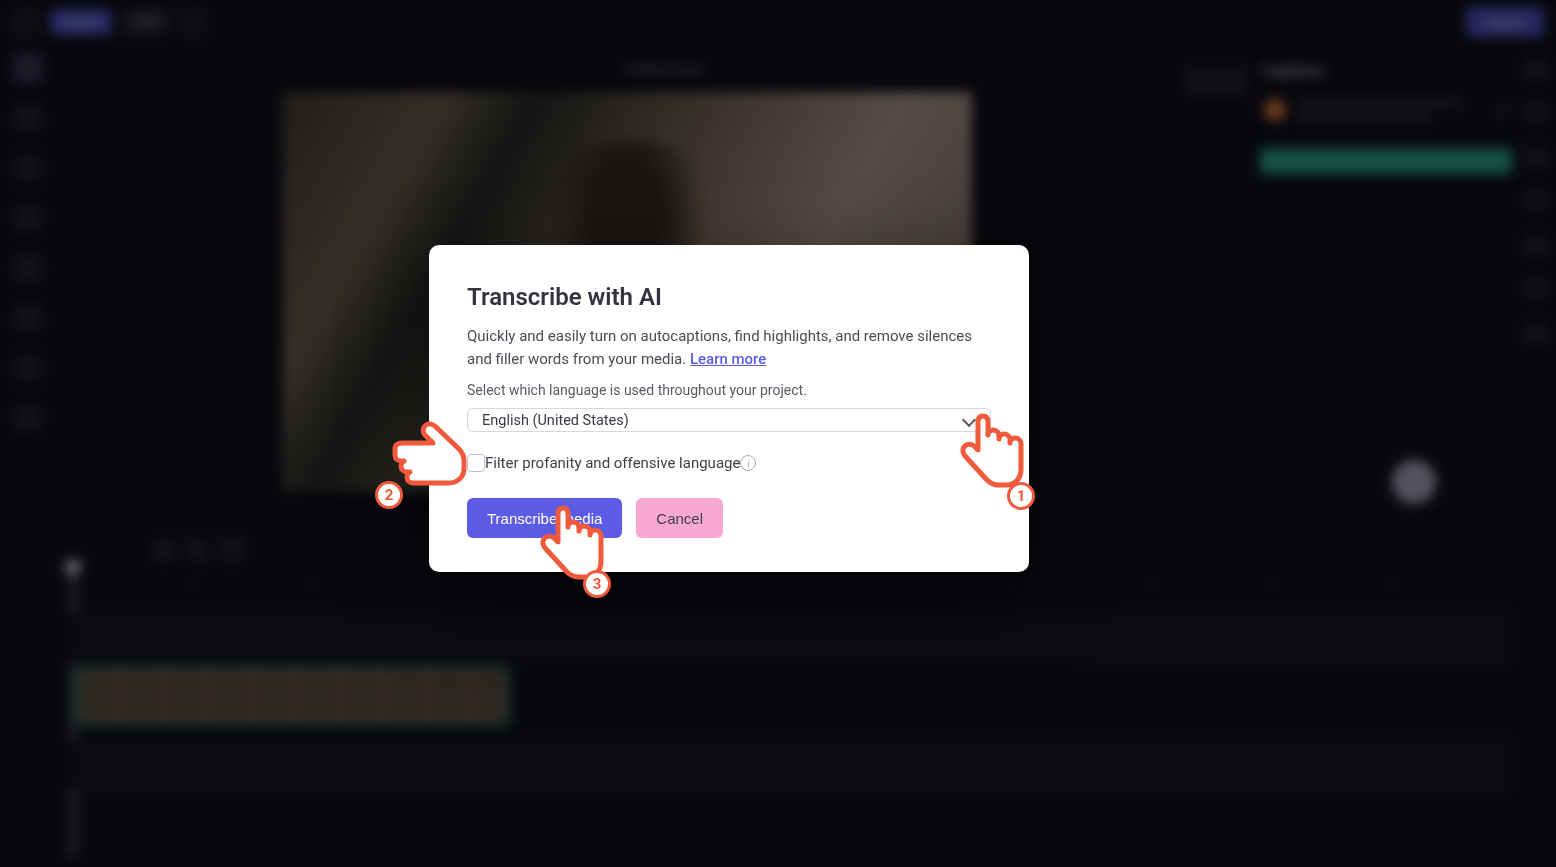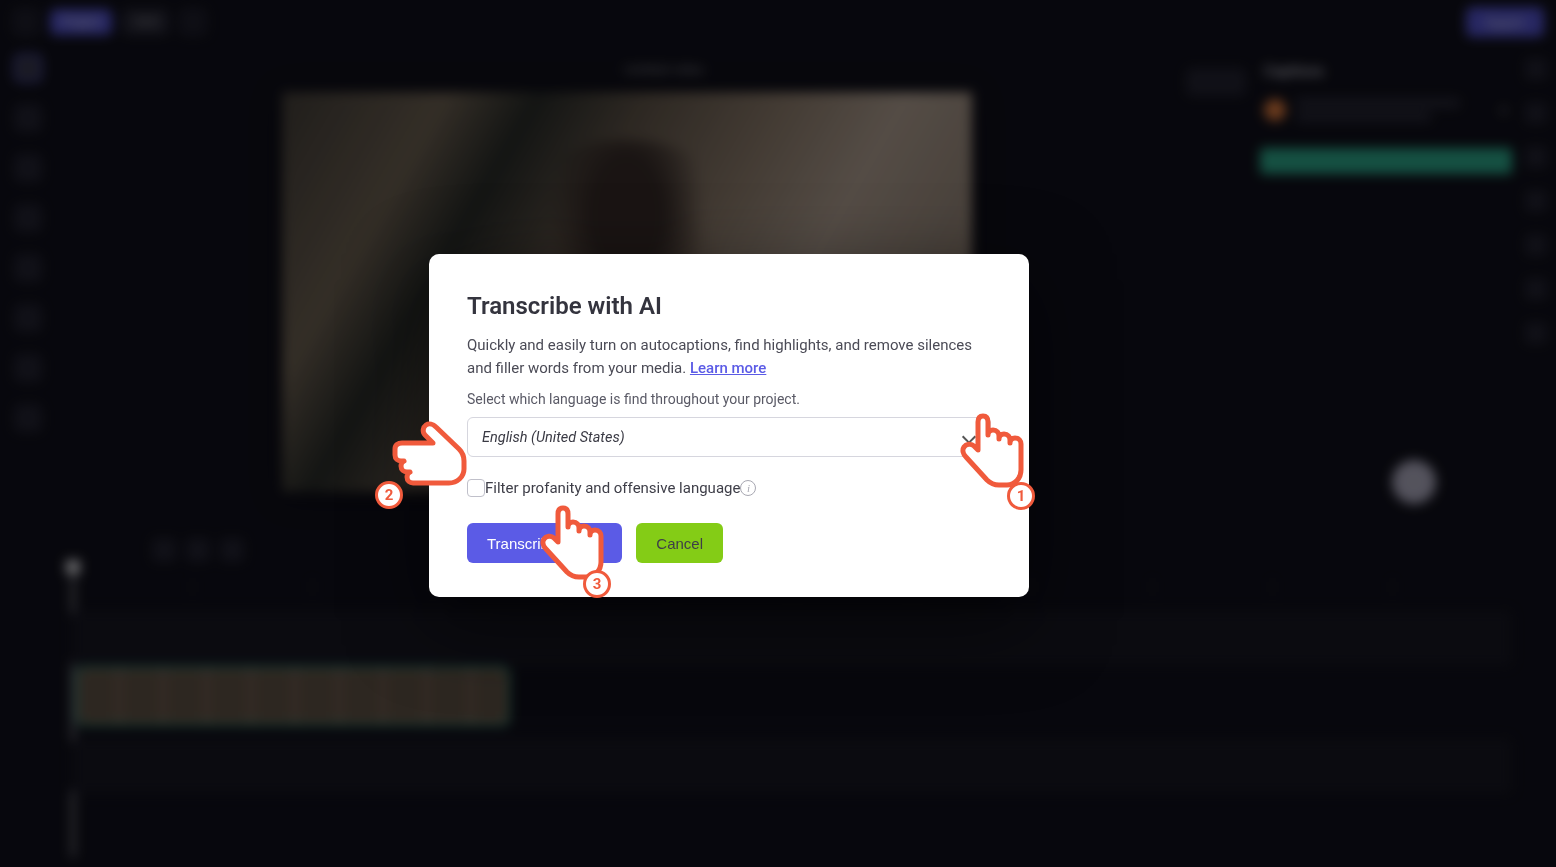--- a/index.html
+++ b/index.html
@@ -50,37 +50,37 @@
   .playhead::before{content:"";position:absolute;top:-8px;left:-6px;width:14px;height:14px;background:#fff;border-radius:3px;}
   .clip{position:absolute;top:58px;left:6px;width:430px;height:56px;border-radius:6px;background:repeating-linear-gradient(90deg,#6b5a46 0 38px,#7c6a54 38px 44px);outline:2px solid #2fbf97;}
   .trackbg{position:absolute;left:0;right:0;height:56px;border-radius:6px;background:#15151d;}
   .trackbg.t1{top:0}
   .trackbg.t3{top:128px}
 
   
   .scrim{position:absolute;inset:0;background:rgba(3,3,8,.55);}
 
   
-  .modal { position:absolute; top:254px; left:429px; width:600px; background:#fff; border-radius:10px; padding:38px 38px 34px; box-shadow:0 24px 80px rgba(0,0,0,.55); color:#2f2f3a;}
+  .modal { position:absolute; top:245px; left:429px; width:600px; background:#fff; border-radius:10px; padding:38px 38px 34px; box-shadow:0 24px 80px rgba(0,0,0,.55); color:#2f2f3a;}
   .modal h2 { font-size:24px; font-weight:600; color:#34343e; margin-bottom:14px;}
   .modal .desc { font-size:15px; line-height:1.5; color:#4b4b56; margin-bottom:12px;}
   .modal .desc a { color:#5b5be6; text-decoration:underline; font-weight:500;}
   .modal .label { font-size:14px; color:#5a5a66; margin-bottom:10px; display:block;}
-  .select { width:100%; height:40px; border:1px solid #d6d6de; border-radius:6px; background:#fff; display:flex; align-items:center; justify-content:space-between; padding:0 14px; font-size:14.5px; color:#3a3a44; cursor:pointer; margin-bottom:22px;font-style:italic;}
+  .select { width:100%; height:24px; border:1px solid #d6d6de; border-radius:6px; background:#fff; display:flex; align-items:center; justify-content:space-between; padding:0 14px; font-size:14.5px; color:#3a3a44; cursor:pointer; margin-bottom:22px;}
   .select .chev { width:14px; height:14px; position:relative;}
   .select .chev::before{content:"";position:absolute;left:2px;top:2px;width:8px;height:8px;border-right:2px solid #555;border-bottom:2px solid #555;transform:rotate(45deg);}
   .checkrow { display:flex; align-items:center; margin-bottom:26px;}
   .checkbox { width:18px; height:18px; border:1.5px solid #c0c0ca; border-radius:4px; background:#fff; cursor:pointer;}
   .checkrow .txt{font-size:15px;color:#3e3e48;}
   .info-ic{width:16px;height:16px;border:1.5px solid #a8a8b2;border-radius:50%;position:relative;}
   .info-ic::after{content:"i";position:absolute;left:50%;top:50%;transform:translate(-50%,-54%);font-size:11px;color:#a8a8b2;font-style:italic;font-family:Georgia,serif;}
   .btnrow{display:flex;gap:14px;}
   .btn{height:40px;padding:0 20px;border:none;border-radius:6px;font-size:15px;font-weight:500;cursor:pointer;}
   .btn.primary{background:#5b5be6;color:#fff;}
-  .btn.secondary{background:#84cc16;color:#3e3e48;}
+  .btn.secondary{background:#f9a8d4;color:#3e3e48;}
 
   
   .anno{position:absolute;pointer-events:none;}
   .hand svg{display:block;}
   .badge{position:absolute;width:28px;height:28px;border-radius:50%;background:#fff;border:3px solid #f05a3c;color:#f05a3c;font-weight:700;font-size:15px;display:flex;align-items:center;justify-content:center;}
   
   .anno1{left:945px; top:408px;}
   .anno1 .badge{left:62px;top:74px;}
   .anno2{left:373px; top:415px;}
   .anno2 .badge{left:2px;top:66px;}
@@ -171,21 +171,21 @@
   </div>
 </div>
 
 <div class="scrim"></div>
 
 <div class="modal">
   <h2>Transcribe with AI</h2>
   <p class="desc">
     <span>Quickly and easily turn on autocaptions, find highlights, and remove silences and filler words from your media. </span><a href="#">Learn more</a>
   </p>
-  <span class="label">Select which language is find throughout your project.</span>
+  <span class="label">Select which language is used throughout your project.</span>
   <div class="select">
     <span>English (United States)</span>
     <span class="chev"></span>
   </div>
   <div class="checkrow">
     <div class="checkbox"></div>
     <span class="txt">Filter profanity and offensive language</span>
     <span class="info-ic"></span>
   </div>
   <div class="btnrow">

